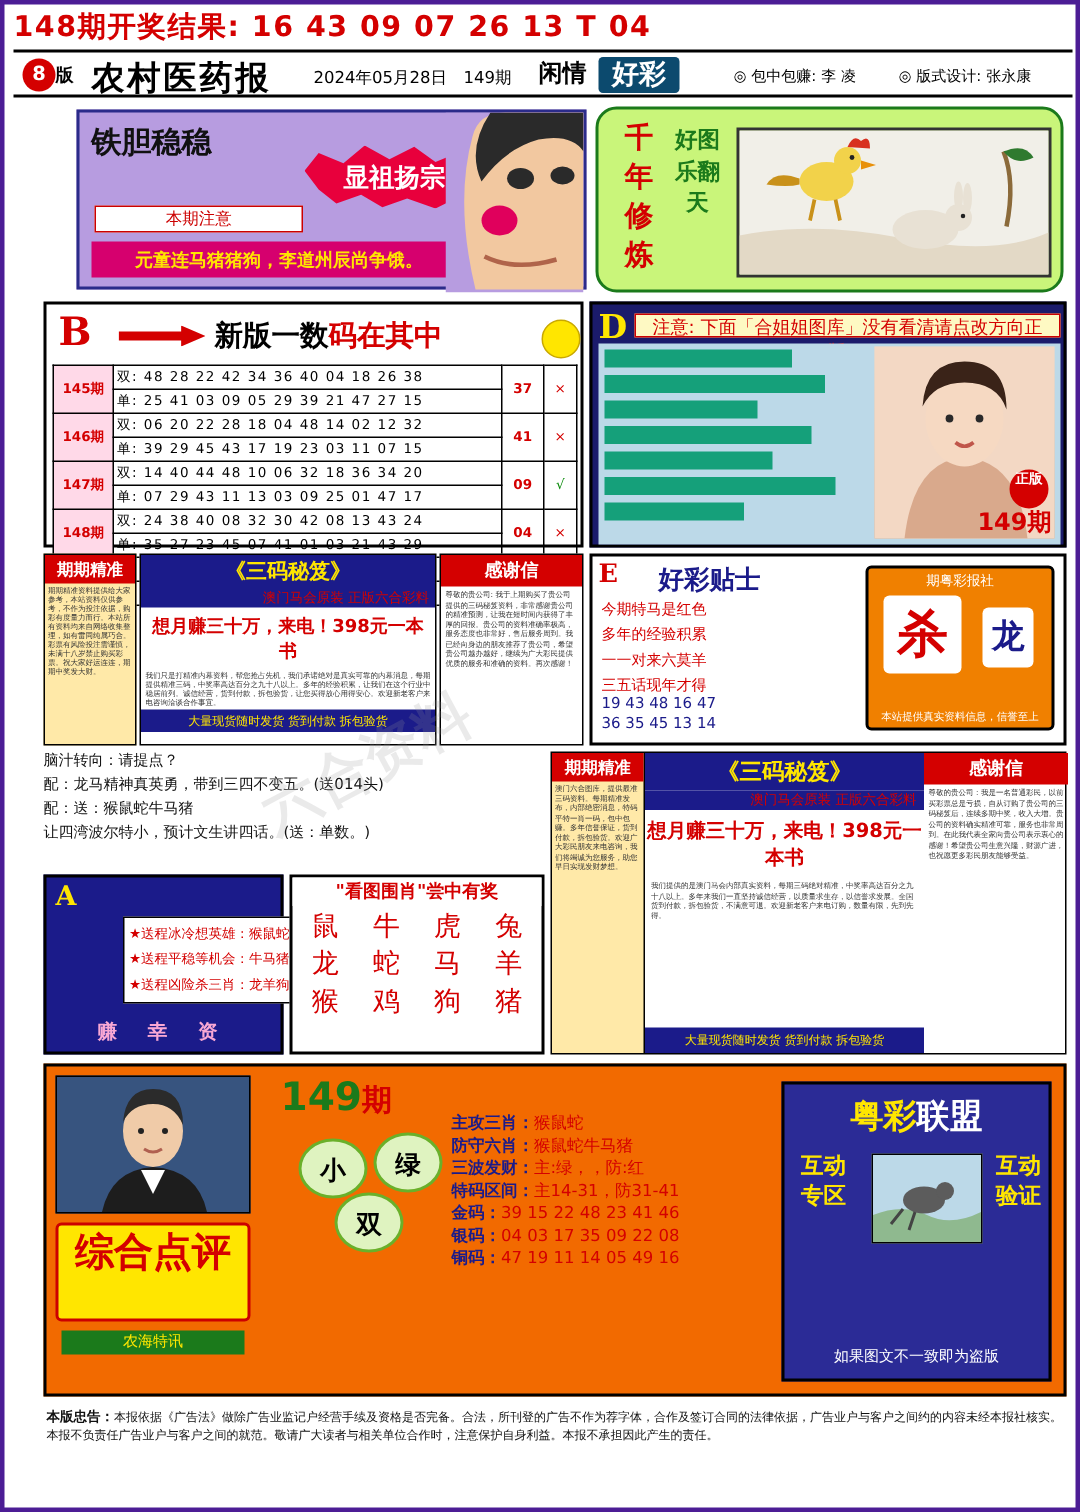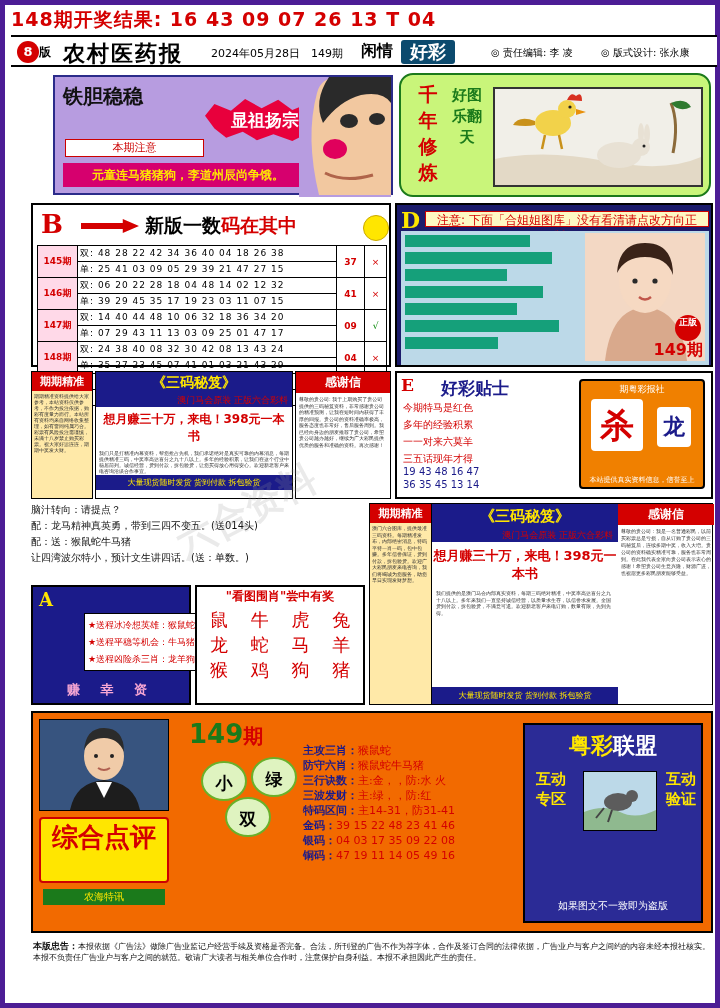--- a/index.html
+++ b/index.html
@@ -6,21 +6,21 @@
   html, body { margin:0; padding:0; }
   body {
     width:720px; height:1008px;
     background:#ffffff;
     font-family:"DejaVu Sans","Liberation Sans",sans-serif;
     position:relative;
     overflow:hidden;
   }
   .page {
     position:absolute; inset:0;
-    border:5px solid #4c1d95;
+    border:3px solid #4c1d95;
     background:#fff;
     text-decoration:underline;
   }
 
   
   .headline {
     position:absolute; left:6px; top:2px; width:700px; height:26px;
     color:#d40000; font-weight:bold; font-size:19px;
     letter-spacing:1px; white-space:nowrap;
   }
@@ -327,21 +327,21 @@
   <div class="headline">148期开奖结果: 16 43 09 07 26 13 T 04</div>
 
   <div class="masthead">
     <div class="badge8">8</div>
     <div class="badge8lbl">版</div>
     <div class="papername">农村医药报</div>
     <div class="issuedate">2024年05月28日</div>
     <div class="issueno">149期</div>
     <div class="xianqing">闲情</div>
     <div class="haocai">好彩</div>
-    <div class="editor">◎ 责任编辑: 李 凌</div>
+    <div class="editor">◎ 包中包赚: 李 凌</div>
     <div class="designer">◎ 版式设计: 张永康</div>
   </div>
 
   <div class="tiedan">
     <div class="tiedan-title">铁胆稳稳</div>
     <div class="starburst"></div>
     <div class="starburst-text">显祖扬宗</div>
     <div class="tiedan-note">本期注意</div>
     <div class="tiedan-band">元童连马猪猪狗，李道州辰尚争饿。</div>
     <svg class="face" viewBox="0 0 92 120">
@@ -402,21 +402,21 @@
           <tr>
             <td class="bnums">单: 25 41 03 09 05 29 39 21 47 27 15</td>
           </tr>
           <tr>
             <td class="bperiod" rowspan="2">146期</td>
             <td class="bnums">双: 06 20 22 28 18 04 48 14 02 12 32</td>
             <td class="bres" rowspan="2">41</td>
             <td class="bmark mk-x" rowspan="2">×</td>
           </tr>
           <tr>
-            <td class="bnums">单: 39 29 45 35 17 19 23 03 11 07 15</td>
+            <td class="bnums">单: 39 29 45 43 17 19 23 03 11 07 15</td>
           </tr>
           <tr>
             <td class="bperiod" rowspan="2">147期</td>
             <td class="bnums">双: 14 40 44 48 10 06 32 18 36 34 20</td>
             <td class="bres" rowspan="2">09</td>
             <td class="bmark mk-v" rowspan="2">√</td>
           </tr>
           <tr>
             <td class="bnums">单: 07 29 43 11 13 03 09 25 01 47 17</td>
           </tr>
@@ -584,21 +584,20 @@
     <div class="bc-qi">
       <span class="num">149</span><span>期</span>
     </div>
     <div class="bubble" style="left:168px; top:48px;">小</div>
     <div class="bubble" style="left:218px; top:44px;">绿</div>
     <div class="bubble" style="left:192px; top:84px;">双</div>
 
     <div class="bmain" id="b-main">
         <div><b>主攻三肖：</b><span class="red">猴鼠蛇</span></div>
         <div><b>防守六肖：</b><span class="red">猴鼠蛇牛马猪</span></div>
-        <div><b>三行诀数：</b><span class="red">主:金，，防:水 火</span></div>
         <div><b>三波发财：</b><span class="red">主:绿，，防:红</span></div>
         <div><b>特码区间：</b><span class="red">主14-31，防31-41</span></div>
         <div><b>金码：</b><span class="red">39 15 22 48 23 41 46</span></div>
         <div><b>银码：</b><span class="red">04 03 17 35 09 22 08</span></div>
         <div><b>铜码：</b><span class="red">47 19 11 14 05 49 16</span></div>
       </div>
 
     <div class="brt">
       <div class="brt-t">
         <span class="y">粤彩</span><span class="w">联盟</span>

